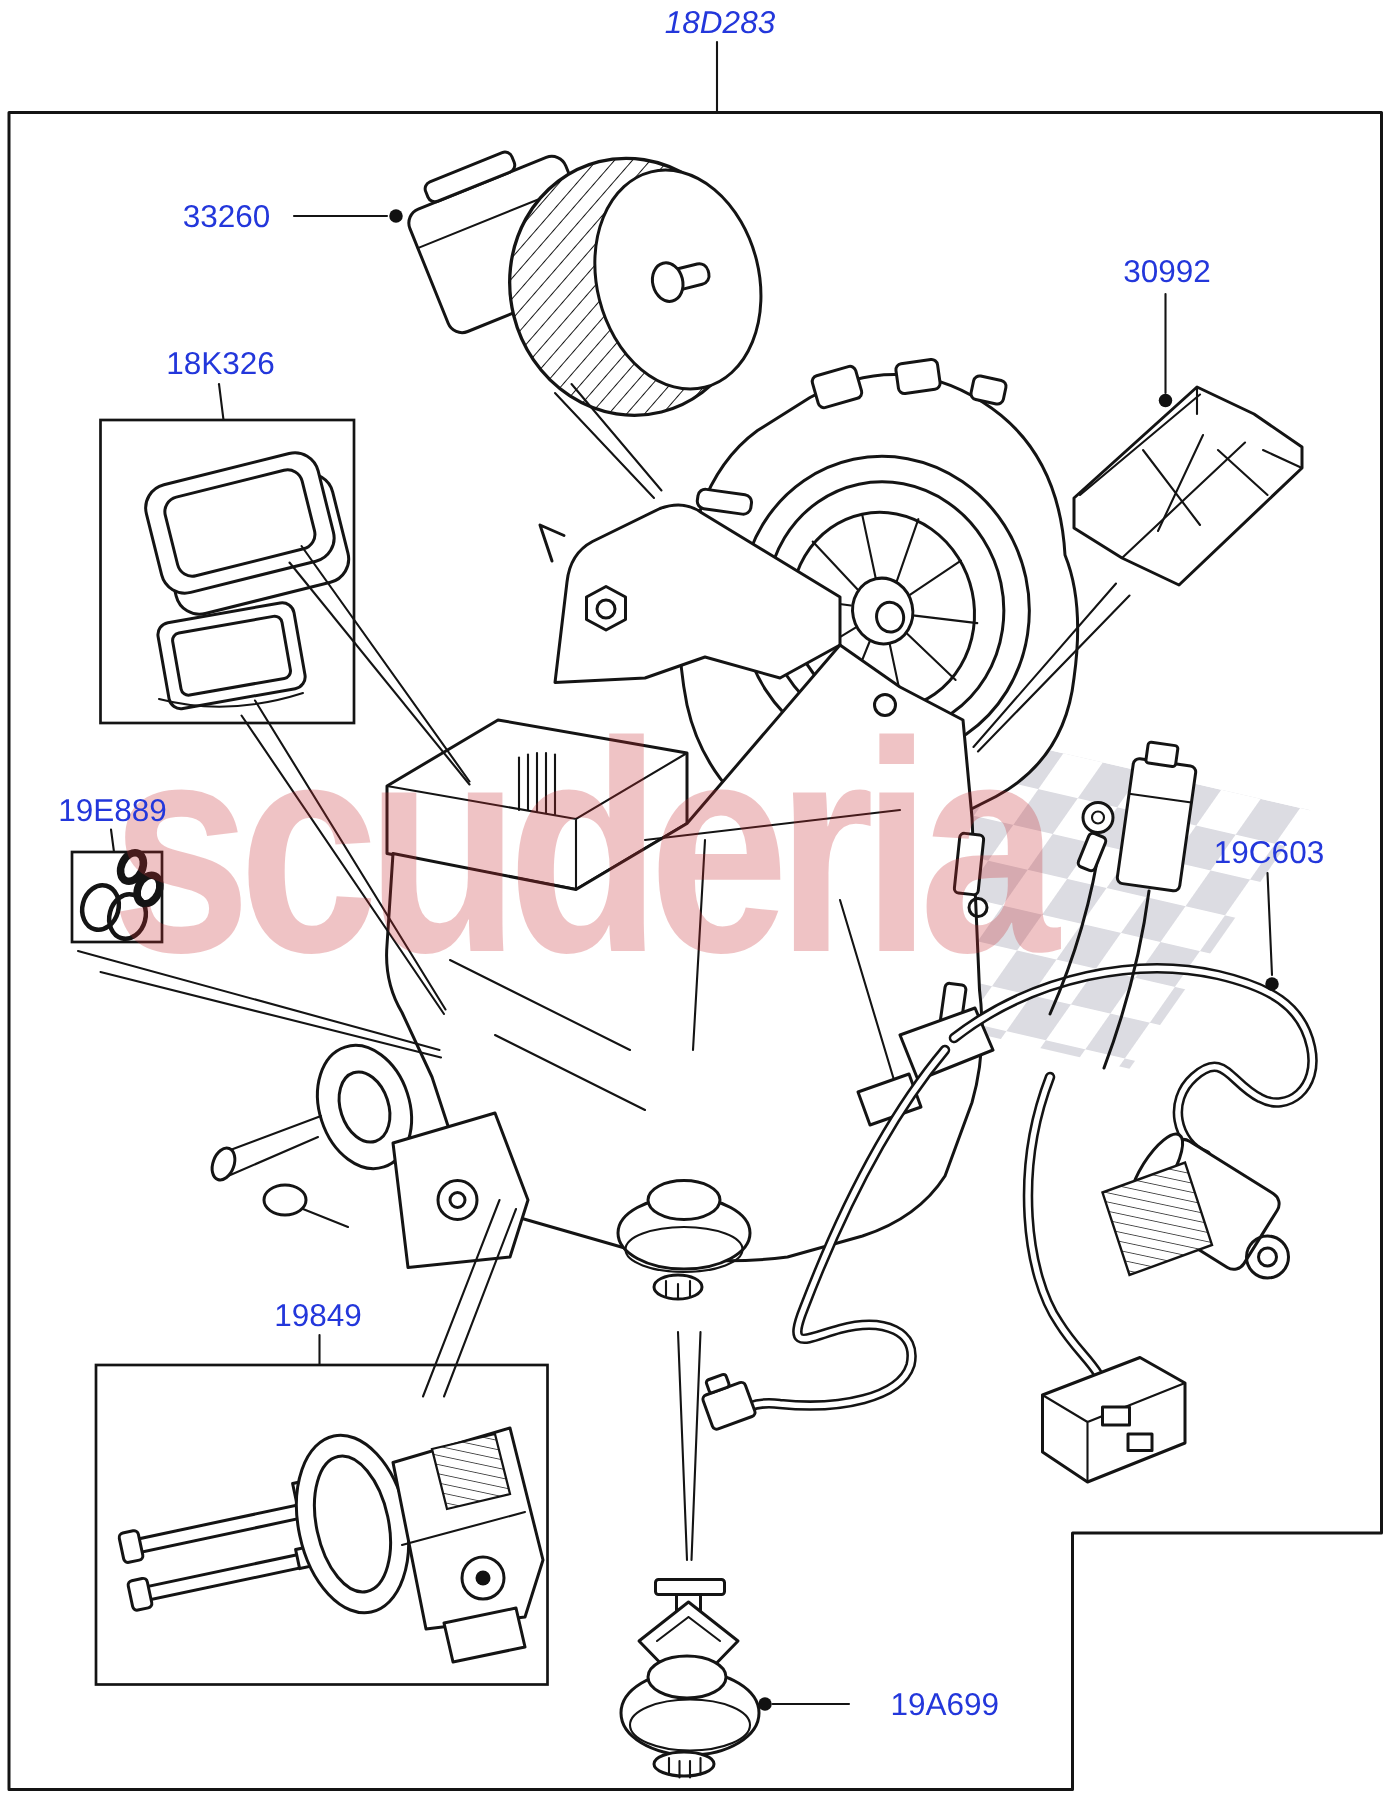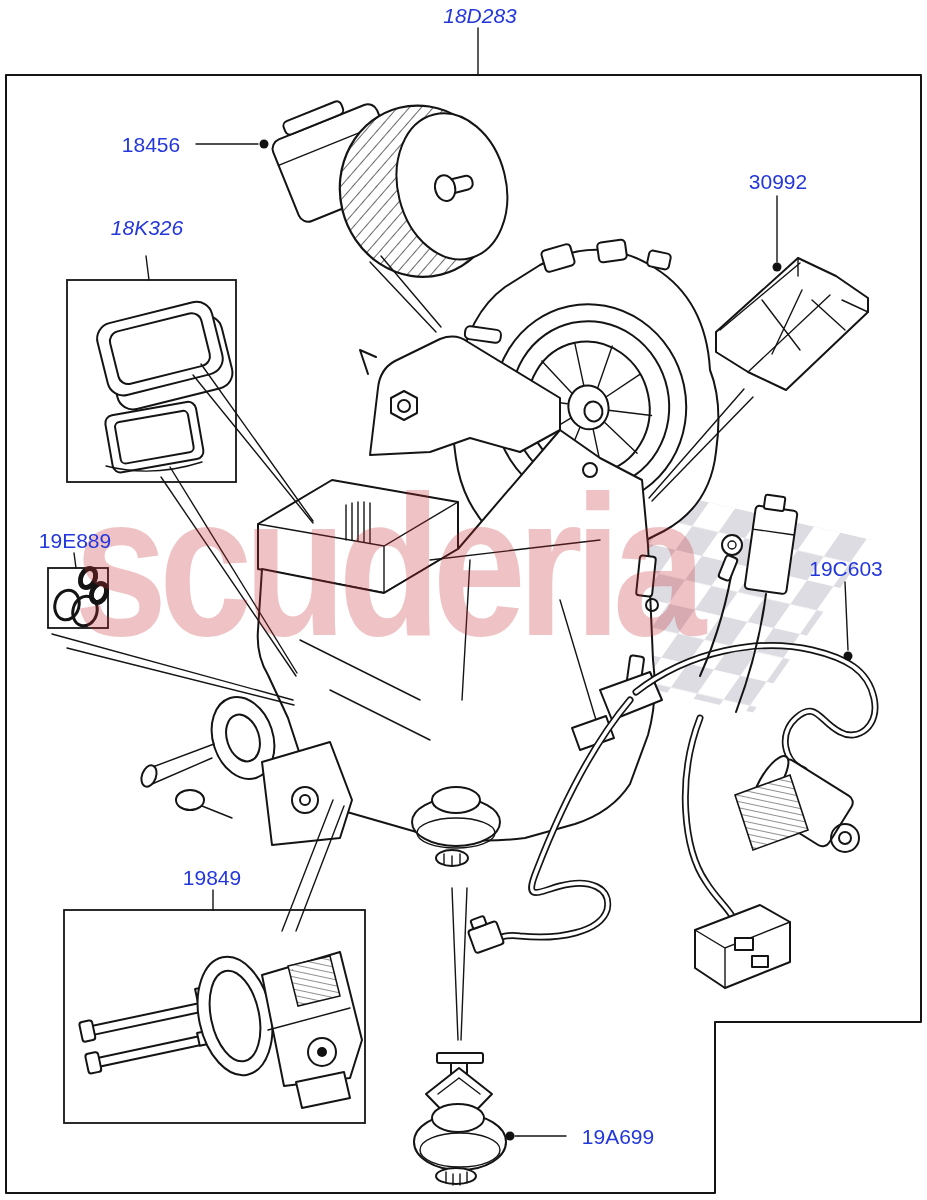--- a/index.html
+++ b/index.html
@@ -10,21 +10,21 @@
   .wm-brand{position:absolute;left:74px;top:466px;font-size:200px;font-weight:bold;
             letter-spacing:-10px;color:var(--brand-red,#c82d32);opacity:.28;
             transform:scaleX(.84);transform-origin:left top;white-space:nowrap;line-height:1;}
   .wm-tagline{position:absolute;left:130px;top:630px;font-size:48px;font-weight:bold;
               letter-spacing:60px;color:var(--tagline-gray,#2a2a2a);opacity:.15;
               white-space:nowrap;line-height:1;}
   .wm-flag{position:absolute;left:600px;top:470px;overflow:visible;}
   
   .part-label{position:absolute;font-size:21px;color:var(--label-blue,#2337db);
               text-align:center;line-height:1.1;cursor:pointer;}
-  .part-label.left{text-align:center;}
+  .part-label.left{text-align:right;}
   
   svg.diagram{position:absolute;left:0;top:0;}
   svg .ln{fill:none;stroke:#141414;stroke-width:2;stroke-linecap:round;stroke-linejoin:round;}
   svg .thin{fill:none;stroke:#141414;stroke-width:1.4;stroke-linecap:round;}
   svg .wh{fill:#ffffff;stroke:#141414;stroke-width:2;stroke-linejoin:round;}
   svg .tube{fill:none;stroke:#141414;stroke-width:7;stroke-linecap:round;}
   svg .tubein{fill:none;stroke:#ffffff;stroke-width:3.6;stroke-linecap:round;}
   svg .blk{fill:#111;stroke:none;}
   svg .box{fill:none;stroke:#141414;stroke-width:1.8;}
 </style>
@@ -274,20 +274,20 @@
     </g>
     <circle class="blk" cx="264" cy="144" r="4.5"></circle>
     <circle class="blk" cx="777" cy="267" r="4.5"></circle>
     <circle class="blk" cx="848" cy="656" r="4.5"></circle>
     <circle class="blk" cx="510" cy="1136" r="4.5"></circle>
   </svg>
 
   <div class="wm-brand">scuderia</div>
 
   <div class="part-label" style="left:438px;top:4px;width:84px;font-style:italic;">18D283</div>
-  <div class="part-label" style="left:112px;top:133px;width:78px;">18456</div>
+  <div class="part-label" style="left:112px;top:133px;width:78px;">33260</div>
   <div class="part-label" style="left:736px;top:170px;width:84px;">30992</div>
-  <div class="part-label" style="left:104px;top:216px;width:86px;font-style:italic;">18K326</div>
+  <div class="part-label" style="left:104px;top:231px;width:86px;">18K326</div>
   <div class="part-label" style="left:32px;top:529px;width:86px;">19E889</div>
   <div class="part-label" style="left:802px;top:557px;width:88px;text-align:center;">19C603</div>
   <div class="part-label" style="left:170px;top:866px;width:84px;text-align:center;">19849</div>
   <div class="part-label left" style="left:570px;top:1125px;width:96px;">19A699</div>
 </div>
 
 </body></html>

